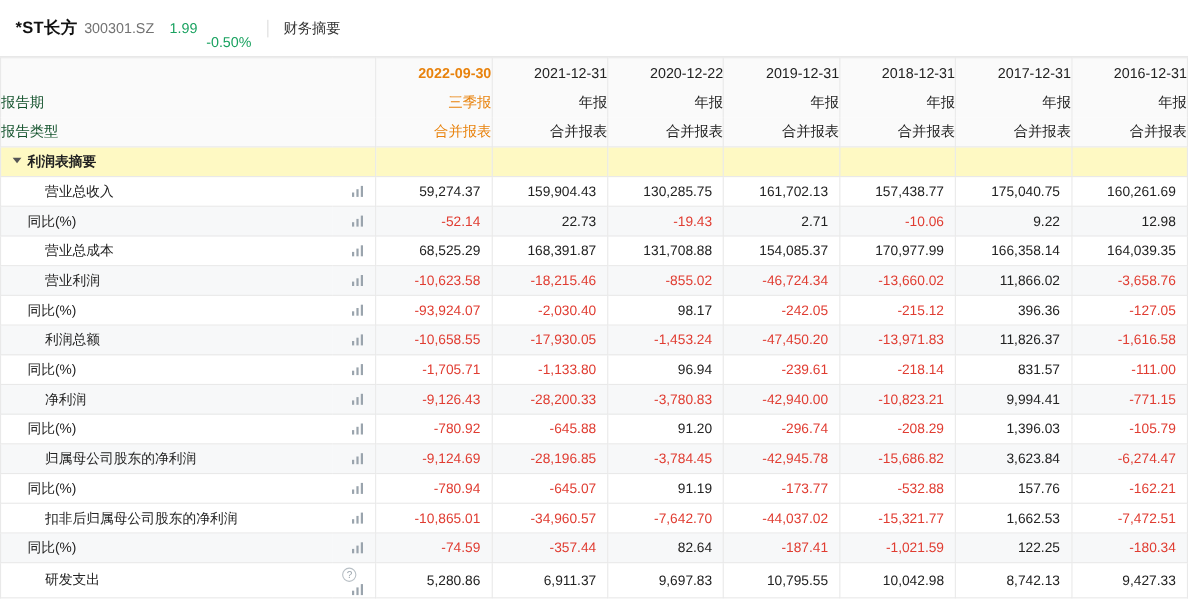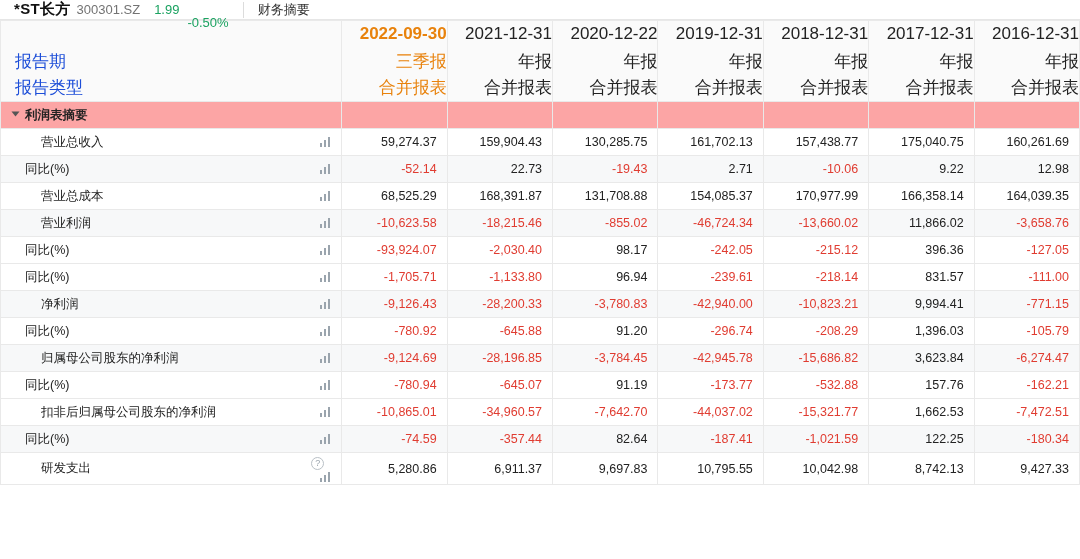--- a/index.html
+++ b/index.html
@@ -8,21 +8,21 @@
     width: 1080px; height: 559px;
     background: #ffffff;
     font-family: "Liberation Sans", sans-serif;
     color: #222;
     overflow: hidden;
   }
   #app { width: 1080px; height: 559px; position: relative; }
 
   
   .header {
-    height: 20px;
+    height: 52px;
     display: flex;
     align-items: center;
     padding: 0 14px;
     border-bottom: 1px solid #e6e6e6;
     background: #fff;
     font-size: 13px;
   }
   .stock-name {
     font-size: 15px;
     font-weight: bold;
@@ -74,27 +74,26 @@
     padding: 0;
     height: 27px;
     vertical-align: middle;
   }
   thead th {
     background: #fafafa;
     font-weight: normal;
     color: #222;
     text-align: right;
     padding-right: 10px;
-    font-size: 17px;
+    font-size: 13px;
     height: 30px;
   }
   thead th.rowhdr {
     text-align: left;
-    padding-left: 14px;
-    color: #1d4ed8;
+    color: #14532d;
   }
   thead th.highlight { color: #e8820c; font-weight: bold; }
   thead th.highlight.sub { font-weight: normal; font-family: Liberation Serif, serif; }
   thead tr.r1 th { border-bottom: none; }
   thead tr.r2 th { border-top: none; border-bottom: none; }
   thead tr.r3 th { border-top: none; }
 
   tbody td.lbl {
     text-align: left;
     padding-left: 40px;
@@ -112,21 +111,21 @@
     padding-right: 10px;
     color: #9aa4ad;
   }
   tbody td.num {
     text-align: right;
     padding-right: 10px;
     font-variant-numeric: tabular-nums;
   }
   tr.alt td { background: #f7f8f9; }
   tr.section-row td {
-    background: #fca5a5;
+    background: #fef9c3;
     font-family: Liberation Serif, serif;
   }
   .neg { color: #e03c31; }
   .pos { color: #222; }
 
   
   .chev {
     display: inline-block;
     width: 0; height: 0;
     border-left: 5px solid #555;
@@ -285,20 +284,31 @@
             <td class="lbl indent2">同比(%)</td>
             <td class="ic"><span class="barsicon"><i></i><i></i><i></i></span></td>
             <td class="num neg">-93,924.07</td>
             <td class="num neg">-2,030.40</td>
             <td class="num pos">98.17</td>
             <td class="num neg">-242.05</td>
             <td class="num neg">-215.12</td>
             <td class="num pos">396.36</td>
             <td class="num neg">-127.05</td>
           </tr>
+          <tr class="row alt">
+            <td class="lbl">利润总额</td>
+            <td class="ic"><span class="barsicon"><i></i><i></i><i></i></span></td>
+            <td class="num neg">-10,658.55</td>
+            <td class="num neg">-17,930.05</td>
+            <td class="num neg">-1,453.24</td>
+            <td class="num neg">-47,450.20</td>
+            <td class="num neg">-13,971.83</td>
+            <td class="num pos">11,826.37</td>
+            <td class="num neg">-1,616.58</td>
+          </tr>
           <tr class="row">
             <td class="lbl indent2">同比(%)</td>
             <td class="ic"><span class="barsicon"><i></i><i></i><i></i></span></td>
             <td class="num neg">-1,705.71</td>
             <td class="num neg">-1,133.80</td>
             <td class="num pos">96.94</td>
             <td class="num neg">-239.61</td>
             <td class="num neg">-218.14</td>
             <td class="num pos">831.57</td>
             <td class="num neg">-111.00</td>

